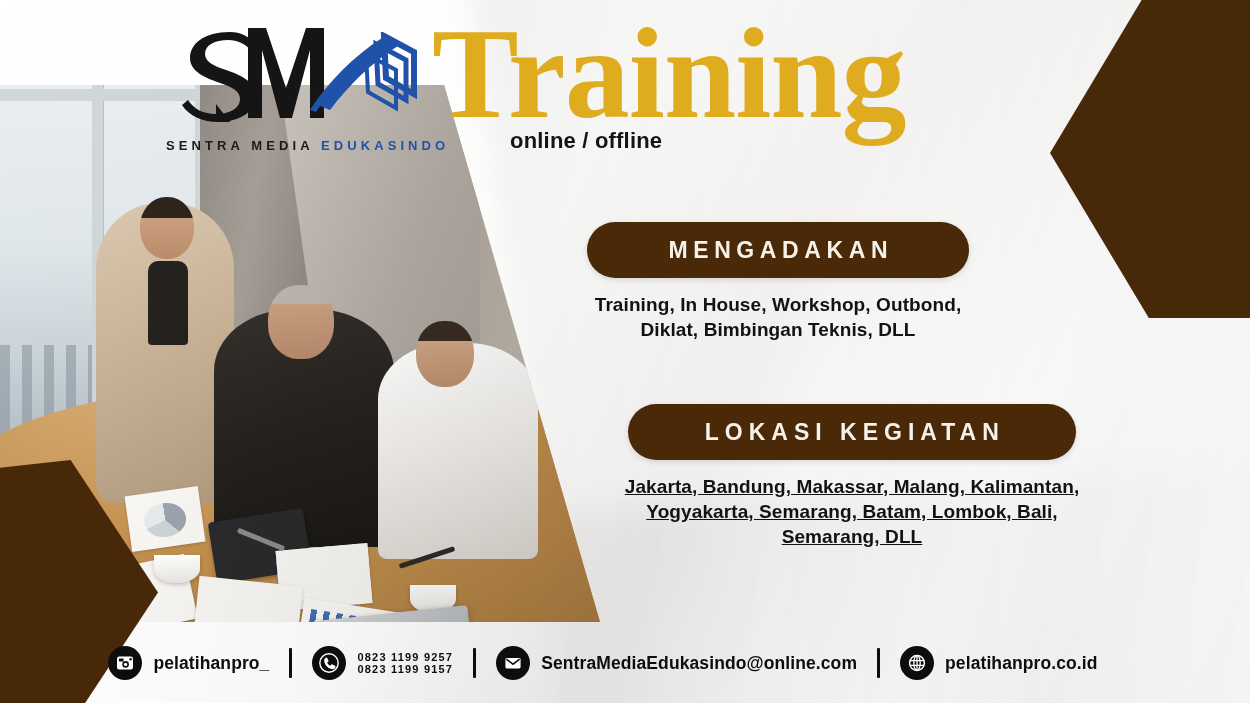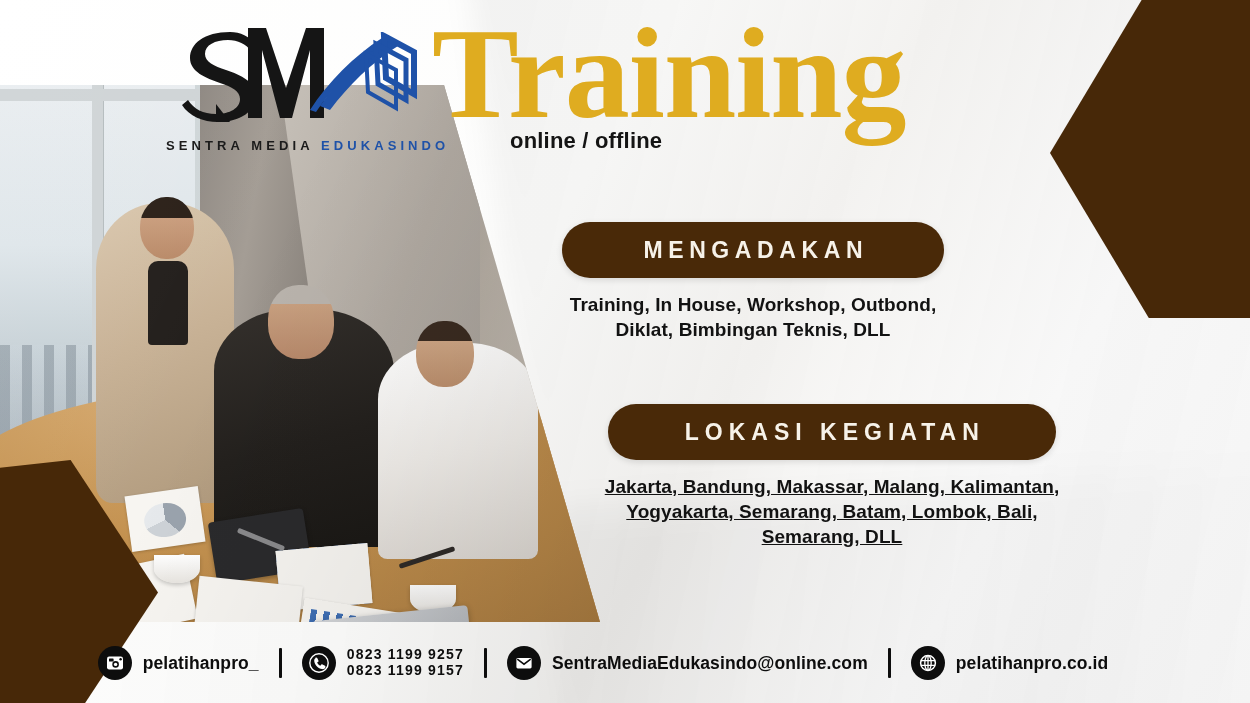--- a/index.html
+++ b/index.html
@@ -253,22 +253,22 @@
   .body-text {
     text-align:center;
     color:#121212;
     font-weight:700;
     font-size:19px;
     line-height:1.32;
     letter-spacing:0.1px;
     margin-top:14px;
   }
 
-  #block-mengadakan { left:562px; top:222px; width:382px; }
-  #block-lokasi     { left:608px; top:404px; width:448px; }
+  #block-mengadakan { left:587px; top:222px; width:382px; }
+  #block-lokasi     { left:628px; top:404px; width:448px; }
   #block-lokasi .pill { font-size:23px; letter-spacing:6px; }
   #lokasi-body { width:640px; margin-left:-96px;text-decoration:underline; }
 
   
   .footer {
     position:absolute; left:0; bottom:16px;
     width:1206px; height:48px;
     display:flex; align-items:center; justify-content:center;
     gap:14px;
   }
@@ -279,21 +279,21 @@
     display:flex; align-items:center; justify-content:center;
     flex:0 0 auto;
   }
   .f-text {
     font-size:17.5px;
     font-weight:700;
     color:#0d0d0d;
     letter-spacing:0.1px;
     white-space:nowrap;
   }
-  .f-phone { line-height:1.12; font-size:14px; letter-spacing:1.2px; }
+  .f-phone { line-height:1.12; font-size:11px; letter-spacing:1.2px; }
   .f-sep {
     width:3px; height:30px; background:#0d0d0d; border-radius:1px;
     margin:0 6px;
   }
 </style>
 </head>
 <body>
 
 <div id="banner">
 

